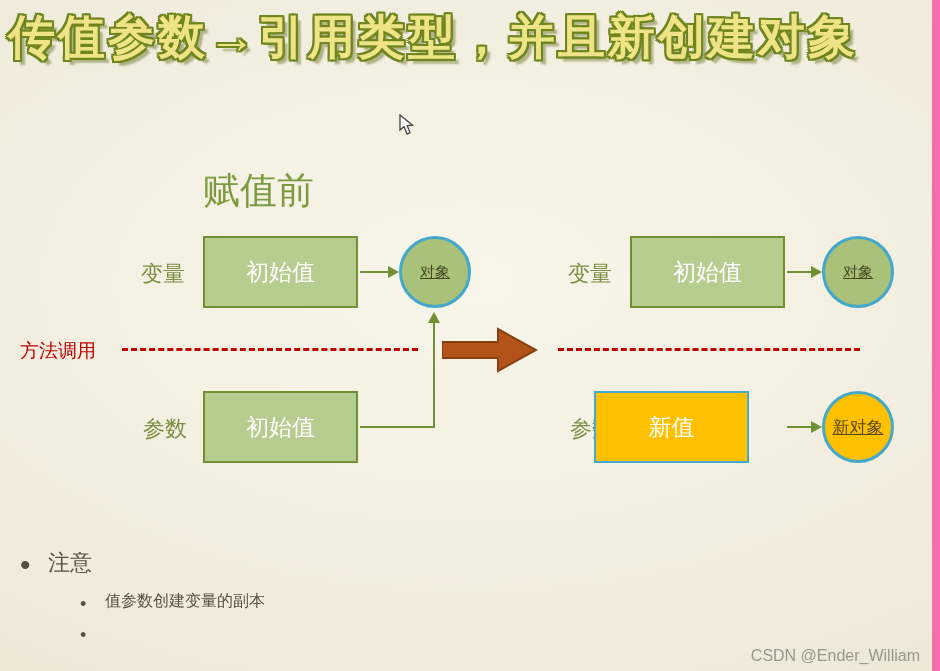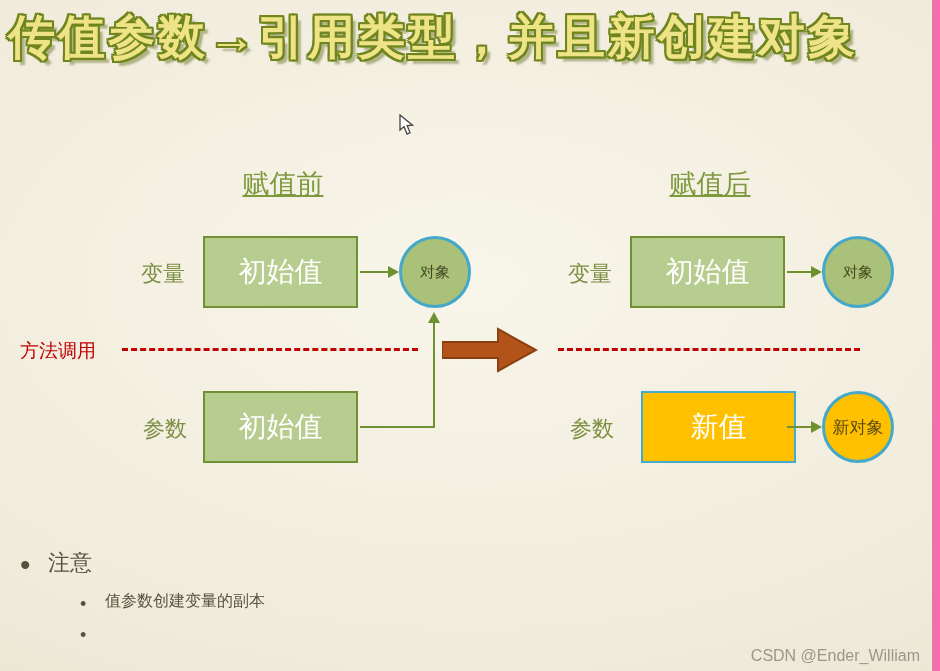--- a/index.html
+++ b/index.html
@@ -27,43 +27,44 @@
       -2px -2px 0 #6f851d, 2px -2px 0 #6f851d,
       -2px 2px 0 #6f851d, 2px 2px 0 #6f851d,
       -2px 0 0 #6f851d, 2px 0 0 #6f851d,
       0 -2px 0 #6f851d, 0 2px 0 #6f851d,
       5px 5px 2px rgba(90,105,25,0.45);
     white-space: nowrap;
   }
 
   .section-heading {
     position: absolute; top: 166px; width: 160px;
-    text-align: center;
-    font-size: 27px; color: #7e9a3f; text-decoration: underline;
+    text-align: left;
+    font-size: 37px; color: #7e9a3f;
   }
   .heading-before { left: 203px; }
   .heading-after  { left: 630px; }
 
   .row-label {
     position: absolute; font-size: 22px; color: #7d8f44;
   }
 
   .box {
     position: absolute; width: 155px; height: 72px;
     display: flex; align-items: center; justify-content: center;
-    font-size: 28px; color: #ffffff;
+    font-size: 23px; color: #ffffff;
   }
   .box-green  { background: #b7cd8f; border: 2px solid #6f9132; }
   .box-orange { background: #ffc000; border: 2px solid #45aacb; }
 
   .circle {
     position: absolute; width: 72px; height: 72px;
     border-radius: 50%;
     display: flex; align-items: center; justify-content: center;
     border: 3px solid #44a8ca;
+    text-decoration: underline;
   }
   .circle-green  { background: #a9c178; color: #44481f; font-size: 15px; }
   .circle-orange { background: #ffc000; color: #5c4a12; font-size: 17px; }
 
   .hline { position: absolute; height: 0; border-top: 2px solid #6f9132; }
   .vline { position: absolute; width: 0; border-left: 2px solid #6f9132; }
 
   .arrowhead-right {
     position: absolute; width: 0; height: 0;
     border-left: 11px solid #6f9132;
@@ -119,21 +120,20 @@
 
   <div class="title">传值参数→引用类型，并且新创建对象</div>
 
   <div class="cursor">
     <svg width="18" height="22" viewBox="0 0 18 22">
       <path d="M2 1 L2 16 L6 12.5 L9 20 L12 18.6 L9.2 11.5 L14.5 11.2 Z" fill="#ffffff" stroke="#444444" stroke-width="1.3"></path>
     </svg>
   </div>
 
   <div class="section-heading heading-before">赋值前</div>
-  <div class="section-heading heading-after">赋值后</div>
 
   <div class="row-label" style="left:141px; top:259px;">变量</div>
   <div class="box box-green" style="left:203px; top:236px;">初始值</div>
 
   <div class="hline" style="left:360px; top:271px; width:30px;"></div>
   <div class="arrowhead-right" style="left:388px; top:266px;"></div>
 
   <div class="circle circle-green" style="left:399px; top:236px;">对象</div>
 
   <div class="row-label" style="left:143px; top:414px;">参数</div>
@@ -155,21 +155,21 @@
 
   <div class="row-label" style="left:568px; top:259px;">变量</div>
   <div class="box box-green" style="left:630px; top:236px;">初始值</div>
 
   <div class="hline" style="left:787px; top:271px; width:26px;"></div>
   <div class="arrowhead-right" style="left:811px; top:266px;"></div>
 
   <div class="circle circle-green" style="left:822px; top:236px;">对象</div>
 
   <div class="row-label" style="left:570px; top:414px;">参数</div>
-  <div class="box box-orange" style="left:641px; top:391px;text-align:right;">新值</div>
+  <div class="box box-orange" style="left:594px; top:391px;text-align:right;">新值</div>
 
   <div class="hline" style="left:787px; top:426px; width:26px;"></div>
   <div class="arrowhead-right" style="left:811px; top:421px;"></div>
 
   <div class="circle circle-orange" style="left:822px; top:391px;">新对象</div>
 
   <div class="notes-heading-bullet">•</div>
   <div class="notes-heading">注意</div>
 
   <div class="note-bullet" style="top:594px;">•</div>

